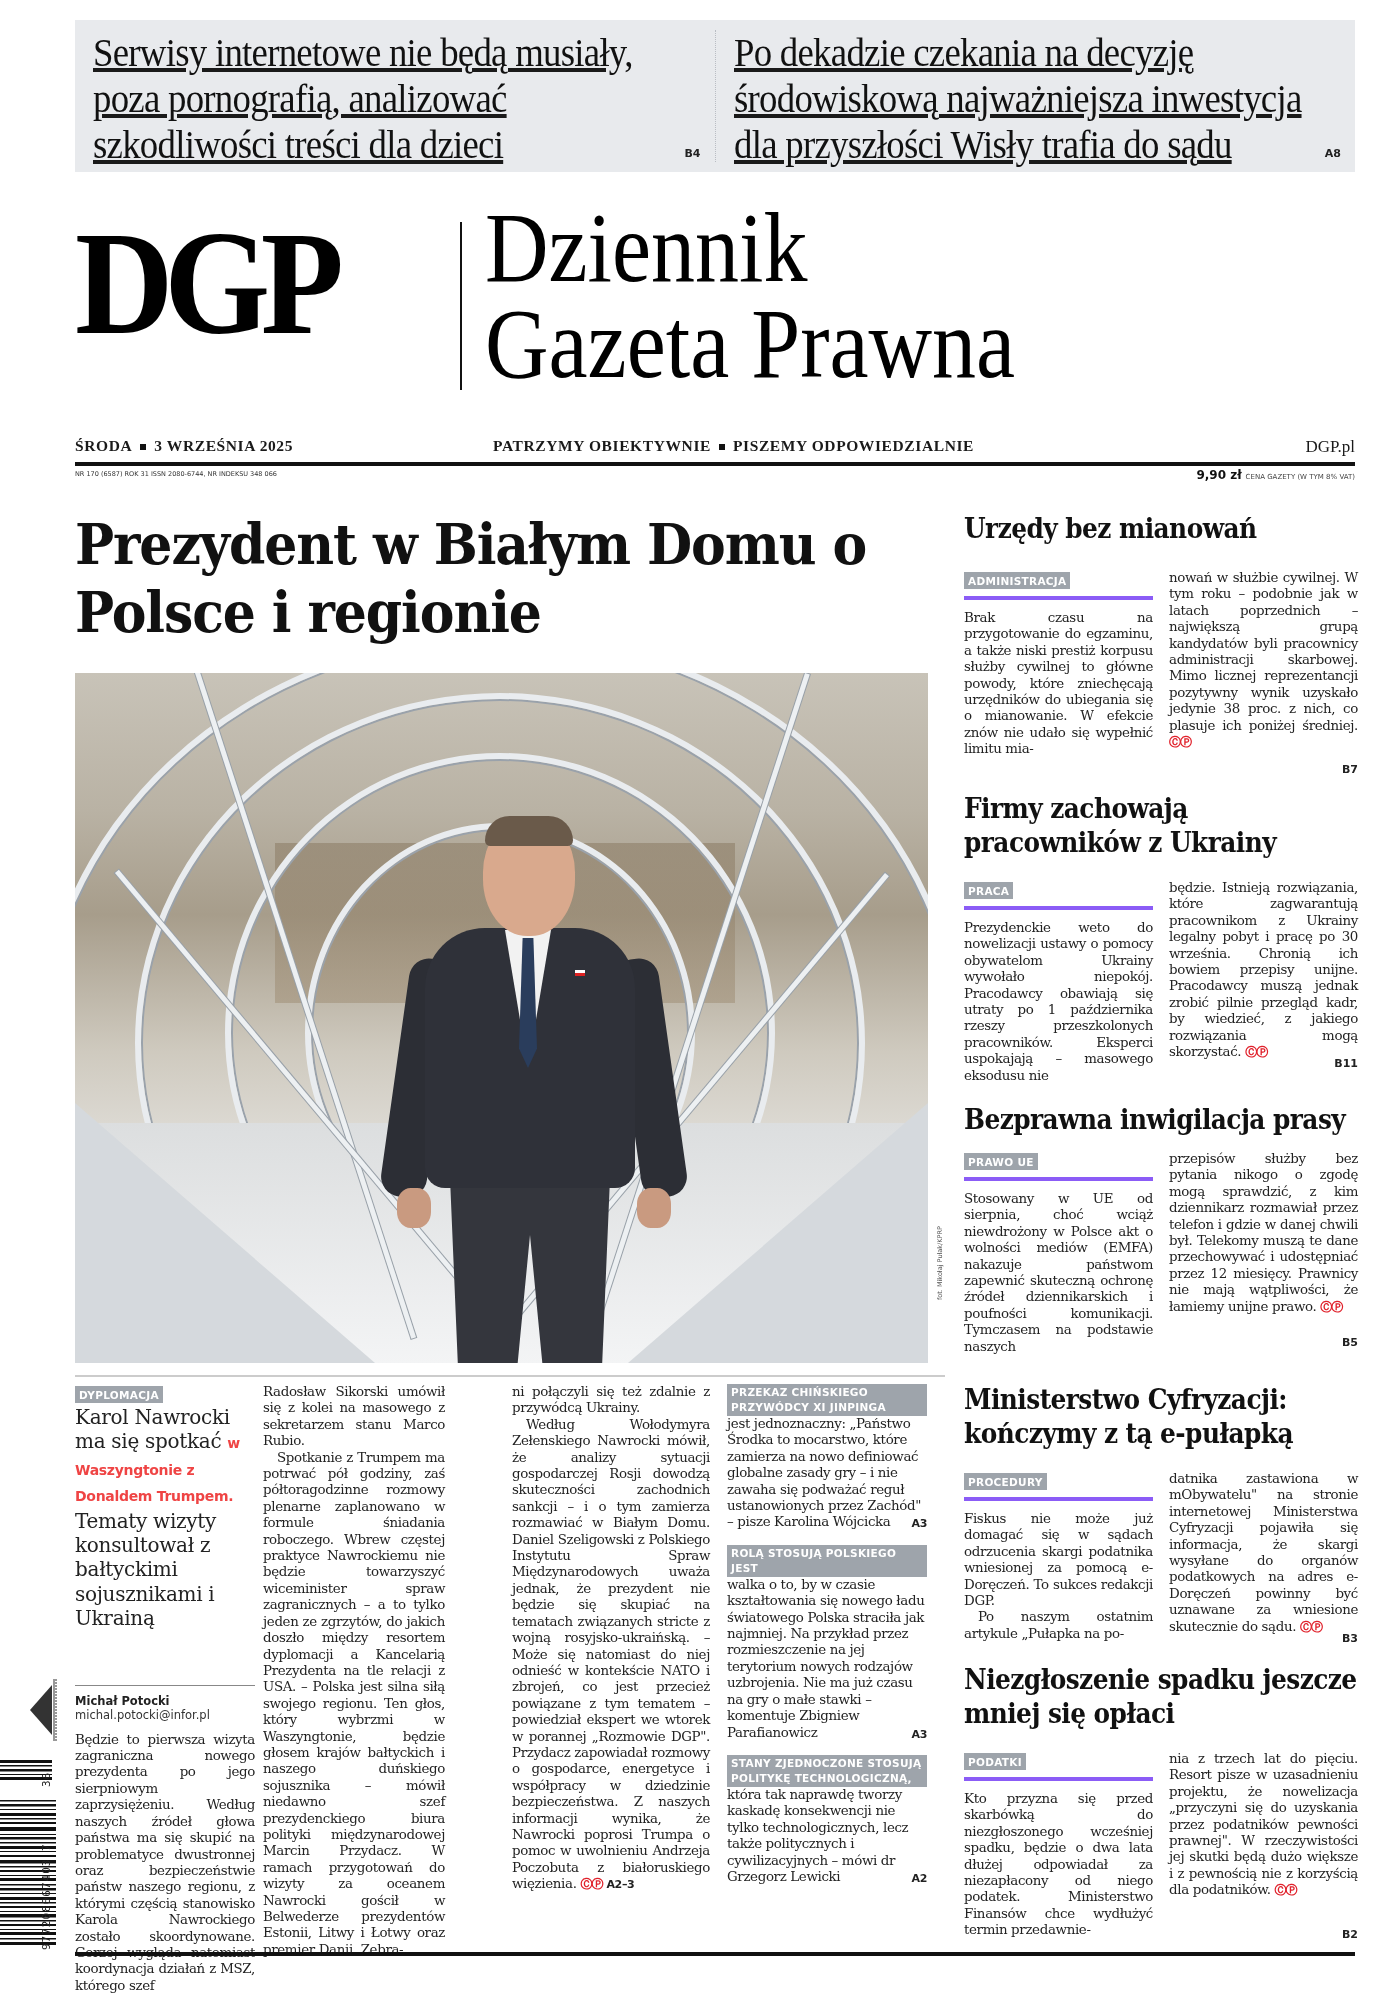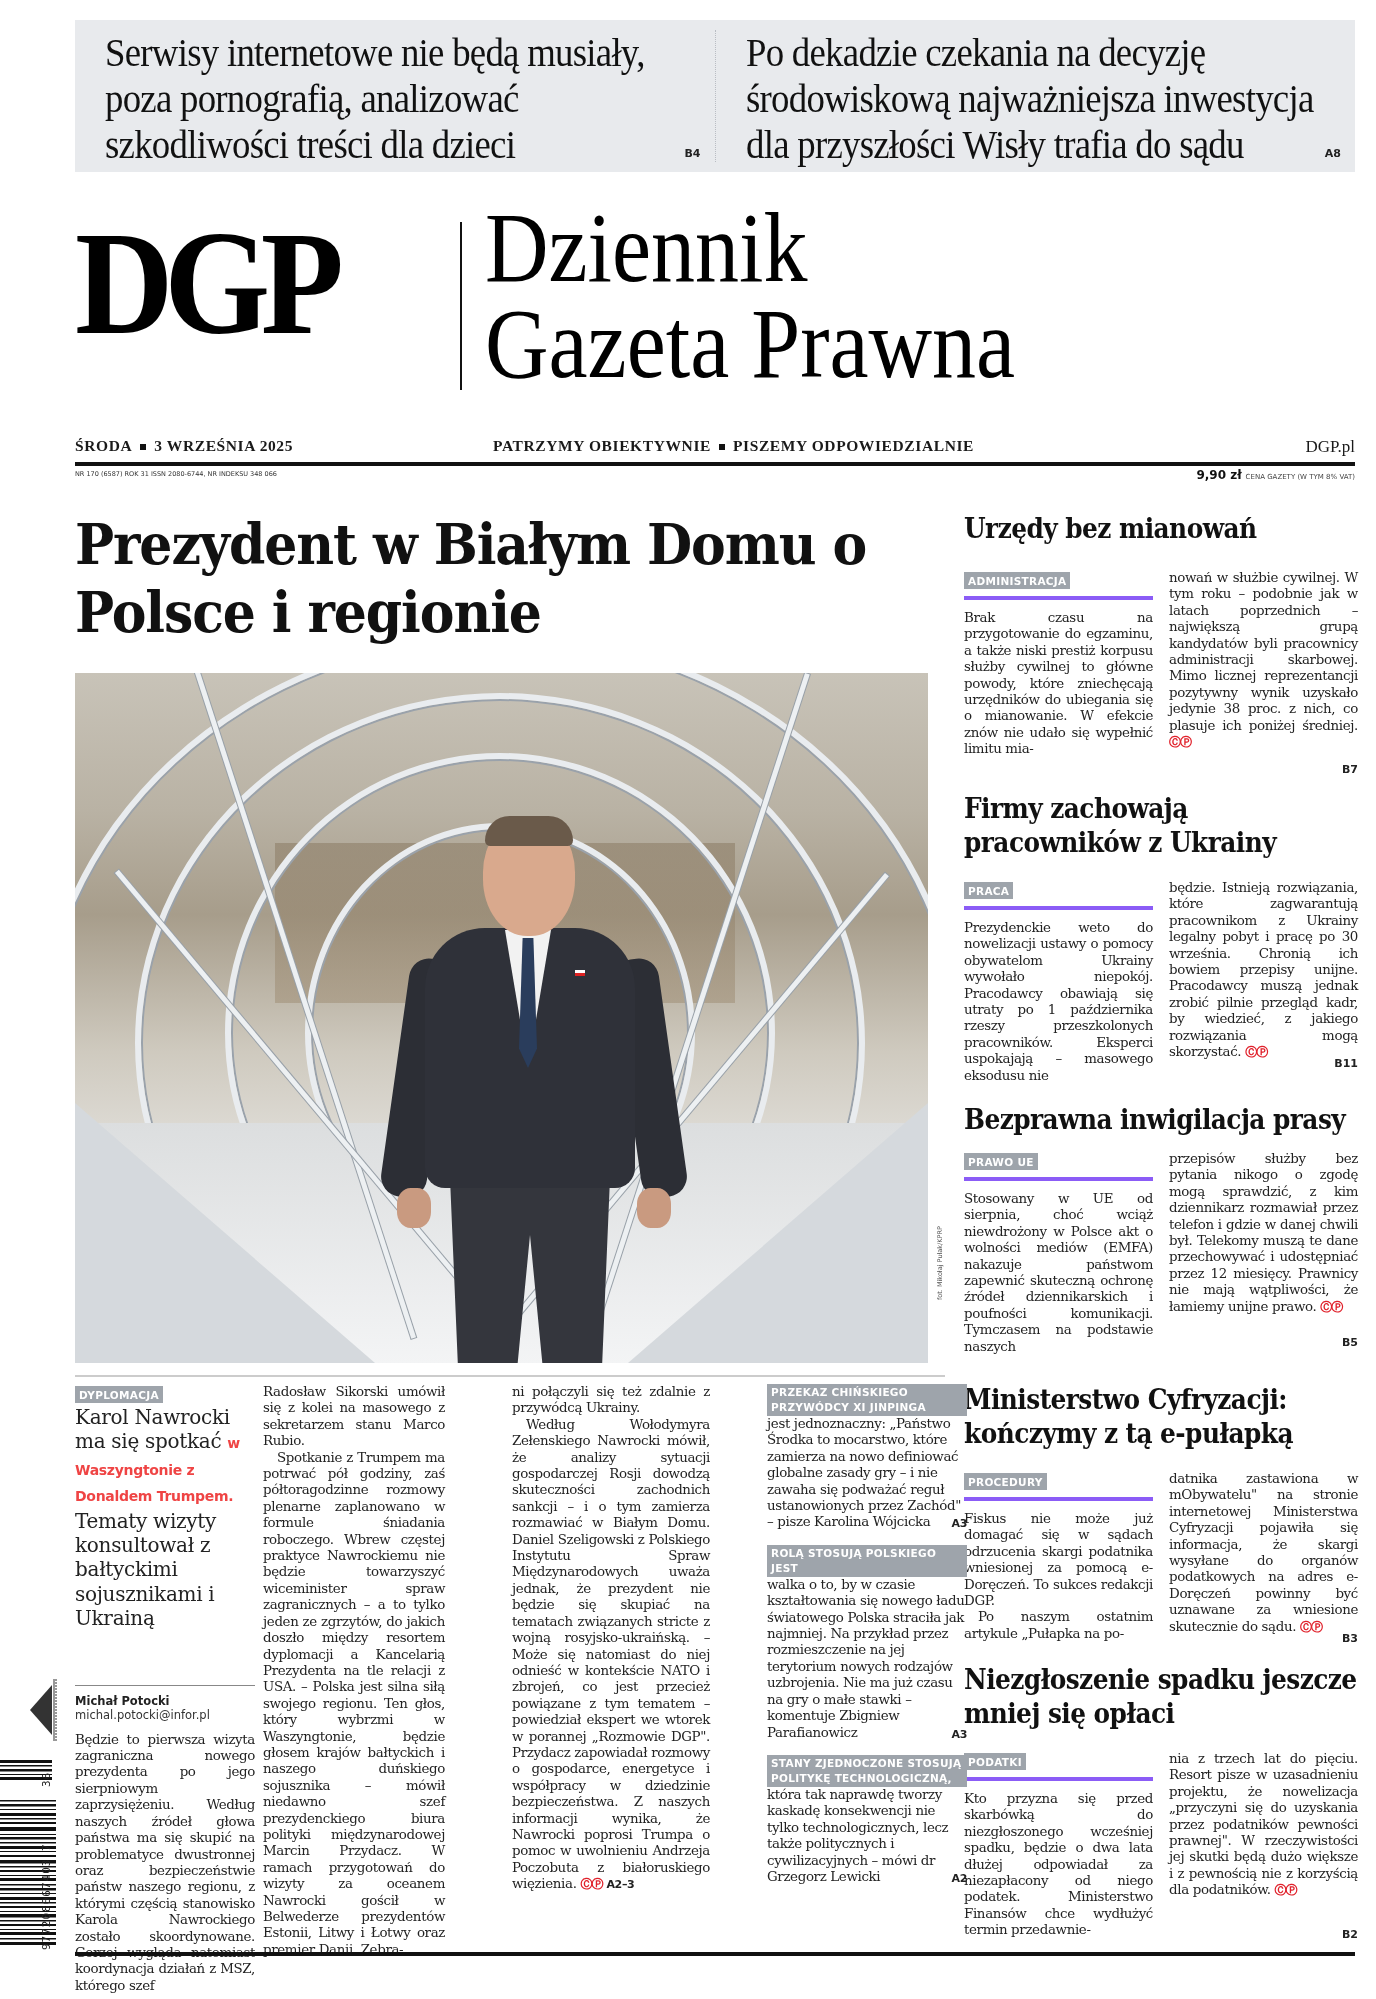--- a/index.html
+++ b/index.html
@@ -1,21 +1,21 @@
 <!DOCTYPE html>
 <html><head>
 <meta charset="utf-8">
 <style>
   * { box-sizing: border-box; margin: 0; padding: 0; }
   html, body { width: 1376px; height: 1999px; background: #ffffff; overflow: hidden; }
   body { position: relative; font-family: "DejaVu Serif", serif; color: #1a1a1a; }
 
   
   .teasers { position: absolute; left: 75px; top: 20px; width: 1280px; height: 152px; background: #e8eaed; display: flex; }
-  .teaser { position: relative; flex: 1; padding: 10px 14px 0 30px; }
+  .teaser { position: relative; flex: 1; padding: 10px 14px 0 18px; text-decoration: underline; }
   .teaser + .teaser { border-left: 1px dotted #b9bdc3; margin: 10px 0; padding-top: 0; }
   .teaser-text { font-family: "Liberation Serif", serif; font-size: 40px; line-height: 46px; letter-spacing: -0.8px; color: #111; transform: scaleX(0.92); transform-origin: left top; width: 108%; }
   .teaser-page { position: absolute; right: 14px; bottom: 12px; font-family: "DejaVu Sans", sans-serif; font-weight: bold; font-size: 11px; color: #222; }
   .teaser + .teaser .teaser-page { bottom: 2px; }
 
   
   .masthead { position: absolute; left: 75px; top: 200px; width: 1100px; height: 200px; }
   .logo-dgp { position: absolute; left: 0; top: 8px; font-family: "Liberation Serif", serif; font-weight: bold; font-size: 148px; line-height: 150px; letter-spacing: -10px; transform: scaleX(0.92); transform-origin: left top; color: #000; }
   .logo-sep { position: absolute; left: 385px; top: 22px; width: 2px; height: 168px; background: #111; }
   .logo-name { position: absolute; left: 410px; top: 0; font-family: "Liberation Serif", serif; font-size: 100px; line-height: 96px; color: #000; transform: scaleX(0.88); transform-origin: left top; }
@@ -247,21 +247,21 @@
   <div class="lead-col" style="left:188px;width:182px">
     <div class="body-text">Radosław Sikorski umówił się z kolei na masowego z sekretarzem stanu Marco Rubio.</div>
     <div class="body-text" style="text-indent:14px">Spotkanie z Trumpem ma potrwać pół godziny, zaś półtoragodzinne rozmowy plenarne zaplanowano w formule śniadania roboczego. Wbrew częstej praktyce Nawrockiemu nie będzie towarzyszyć wiceminister spraw zagranicznych – a to tylko jeden ze zgrzytów, do jakich doszło między resortem dyplomacji a Kancelarią Prezydenta na tle relacji z USA. – Polska jest silna siłą swojego regionu. Ten głos, który wybrzmi w Waszyngtonie, będzie głosem krajów bałtyckich i naszego duńskiego sojusznika – mówił niedawno szef prezydenckiego biura polityki międzynarodowej Marcin Przydacz. W ramach przygotowań do wizyty za oceanem Nawrocki gościł w Belwederze prezydentów Estonii, Litwy i Łotwy oraz premier Danii. Zebra-</div>
   </div>
 
   <div class="lead-col" style="left:437px;width:198px">
     <div class="body-text">ni połączyli się też zdalnie z przywódcą Ukrainy.</div>
     <div class="body-text" style="text-indent:14px"><span>Według Wołodymyra Zełenskiego Nawrocki mówił, że analizy sytuacji gospodarczej Rosji dowodzą skuteczności zachodnich sankcji – i o tym zamierza rozmawiać w Białym Domu. Daniel Szeligowski z Polskiego Instytutu Spraw Międzynarodowych uważa jednak, że prezydent nie będzie się skupiać na tematach związanych stricte z wojną rosyjsko-ukraińską. – Może się natomiast do niej odnieść w kontekście NATO i zbrojeń, co jest przecież powiązane z tym tematem – powiedział ekspert we wtorek w porannej „Rozmowie DGP". Przydacz zapowiadał rozmowy o gospodarce, energetyce i współpracy w dziedzinie bezpieczeństwa. Z naszych informacji wynika, że Nawrocki poprosi Trumpa o pomoc w uwolnieniu Andrzeja Poczobuta z białoruskiego więzienia.</span> <span class="cp">ⒸⓅ</span> <span class="pref">A2–3</span></div>
   </div>
 
-  <div class="lead-col" style="left:692px;width:200px">
+  <div class="lead-col" style="left:652px;width:200px">
     <div class="side-item">
       <div class="side-text"><span class="tag">PRZEKAZ CHIŃSKIEGO PRZYWÓDCY XI JINPINGA</span><span> jest jednoznaczny: „Państwo Środka to mocarstwo, które zamierza na nowo definiować globalne zasady gry – i nie zawaha się podważać reguł ustanowionych przez Zachód" – pisze Karolina Wójcicka</span><span class="pref">A3</span></div>
     </div>
     <div class="side-item">
       <div class="side-text"><span class="tag">ROLĄ STOSUJĄ POLSKIEGO JEST</span><span> walka o to, by w czasie kształtowania się nowego ładu światowego Polska straciła jak najmniej. Na przykład przez rozmieszczenie na jej terytorium nowych rodzajów uzbrojenia. Nie ma już czasu na gry o małe stawki – komentuje Zbigniew Parafianowicz</span><span class="pref">A3</span></div>
     </div>
     <div class="side-item">
       <div class="side-text"><span class="tag">STANY ZJEDNOCZONE STOSUJĄ POLITYKĘ TECHNOLOGICZNĄ,</span><span> która tak naprawdę tworzy kaskadę konsekwencji nie tylko technologicznych, lecz także politycznych i cywilizacyjnych – mówi dr Grzegorz Lewicki</span><span class="pref">A2</span></div>
     </div>
   </div>

